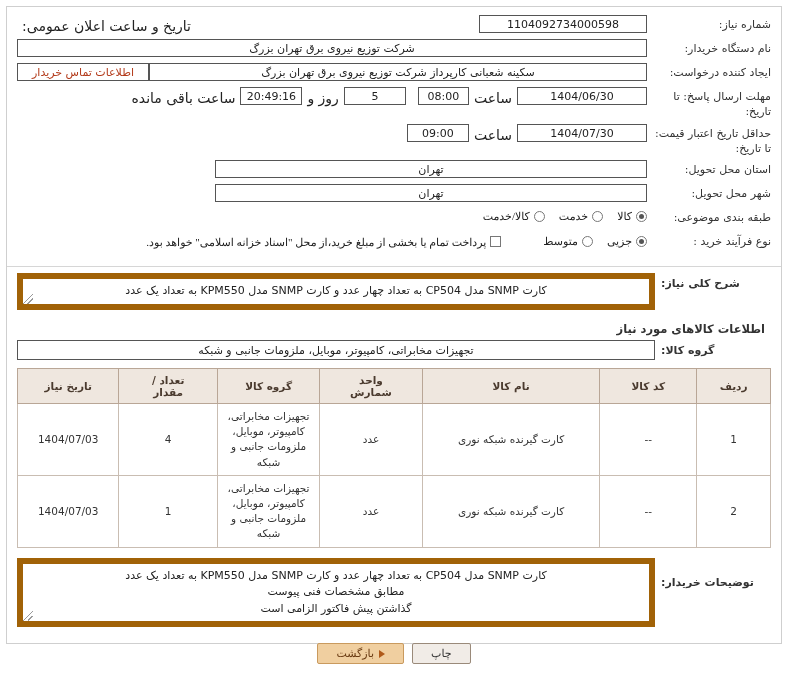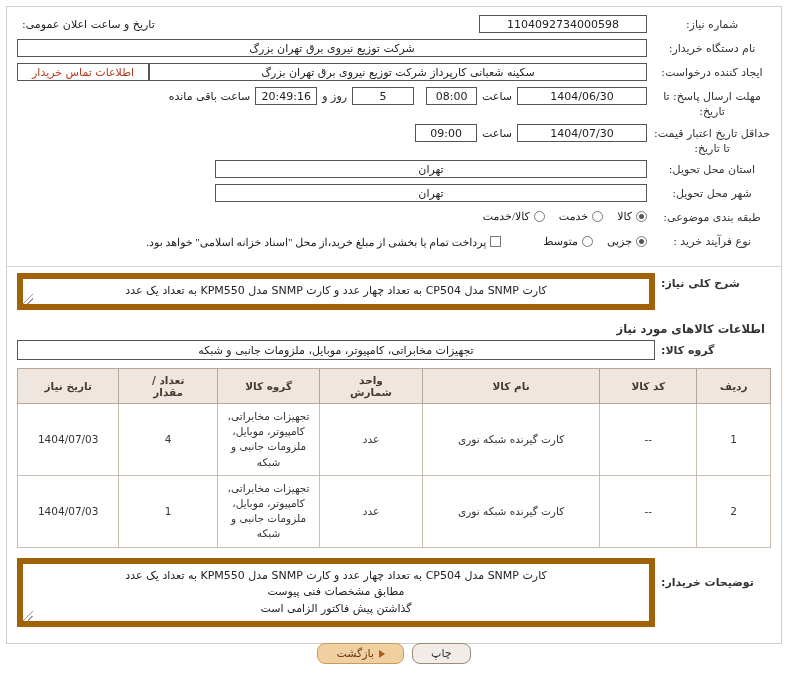--- a/index.html
+++ b/index.html
@@ -54,42 +54,42 @@
     z-index:6;
   }
   .row{
     display:flex;
     align-items:flex-start;
     margin-bottom:4px;
     min-height:20px;
   }
   .lbl{
     width:118px;
-    text-align:center;
+    text-align:right;
     padding-left:6px;
     padding-top:3px;
     font-size:11px;
     color:#333;
     flex:none;
   }
   .fld{
     border:1px solid #555;
     height:18px;
     line-height:18px;
     background:#fff;
     font-size:11px;
     text-align:center;
     box-sizing:border-box;
     overflow:hidden;
     white-space:nowrap;
   }
   .spacer{flex:1;}
   .small-lbl{
     padding:3px 5px 0 5px;
-    font-size:11px;
+    font-size:14px;
     white-space:nowrap;
   }
   .link{
     color:#b33a1a;
     font-size:11px;
   }
 
   
   .radios{display:flex;align-items:center;gap:14px;padding-top:2px;}
   .radio{display:flex;align-items:center;gap:4px;font-size:11px;font-family:Liberation Serif, serif;}
@@ -175,22 +175,23 @@
   .btnbar{
     display:flex;justify-content:center;align-items:center;gap:8px;
     margin-top:10px;
   }
   .btn{
     border:1px solid #9a8a7a;
     background:#f1ece7;
     padding:3px 18px;
     font-size:11px;
     color:#333;
-    border-radius:8px;
+    border-radius:2px;
     cursor:pointer;
+    font-family:Liberation Serif, serif;
   }
   .btn.primary{
     background:#f0cfa0;
     border:1px solid #c99a5e;
     color:#6a3b12;
     display:flex;align-items:center;gap:5px;
   }
   .back-ic{
     display:inline-block;width:0;height:0;
     border-top:4px solid transparent;border-bottom:4px solid transparent;

